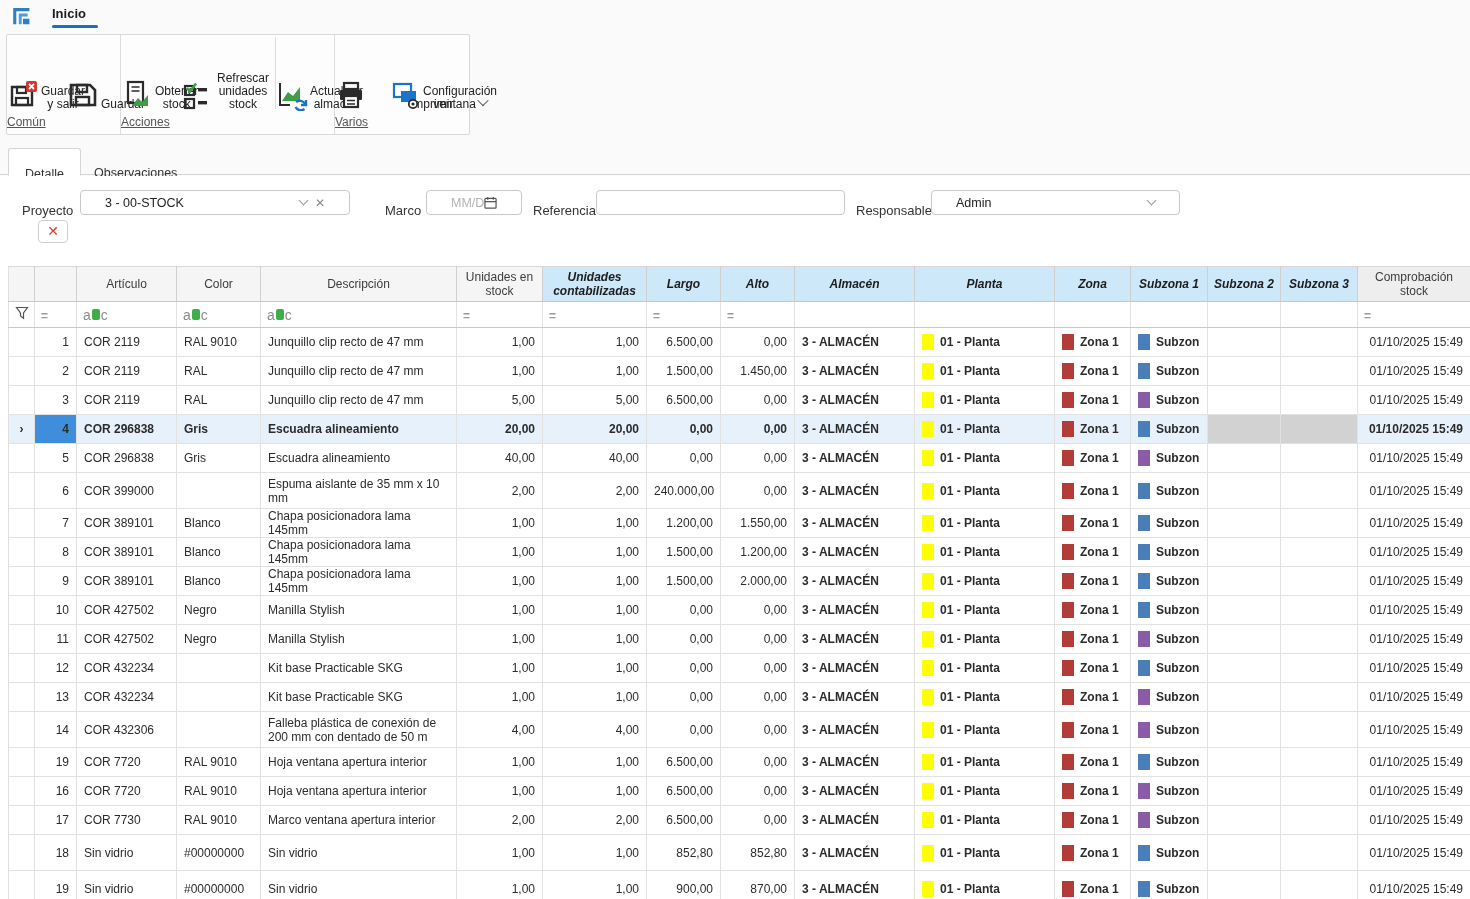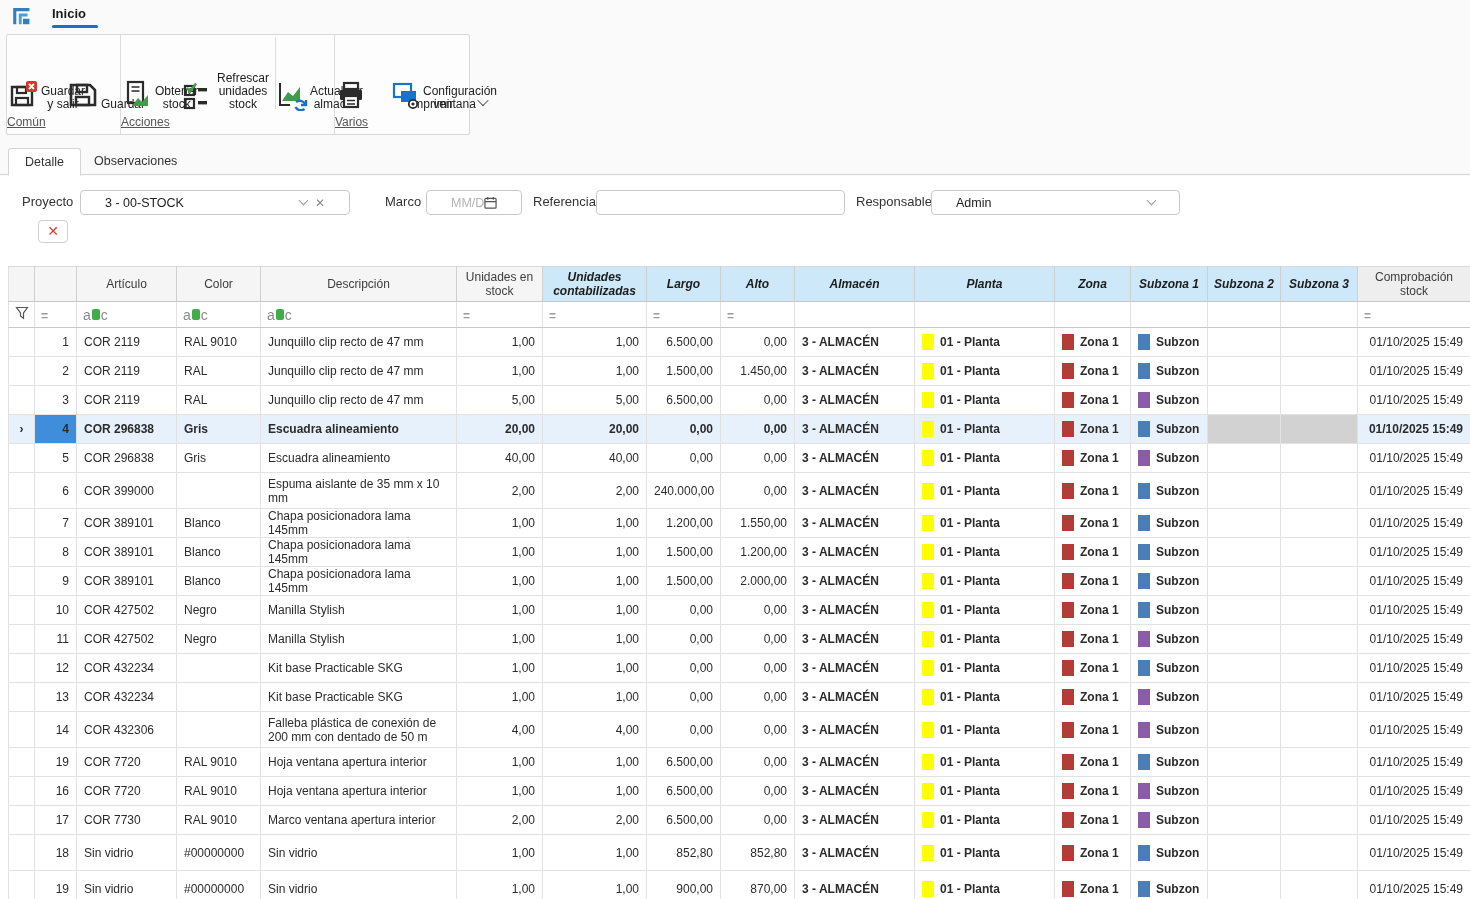--- a/index.html
+++ b/index.html
@@ -21,29 +21,29 @@
   .rbtn{display:flex;flex-direction:row;align-items:flex-end;padding-top:7px;cursor:pointer;}
   .rbtn svg{flex:0 0 auto;}
   .rlabel{font-size:12px;line-height:13px;text-align:center;color:#222;margin-top:4px;padding:0 2px;}
   .rsep{width:1px;background:#dcdcdc;margin:2px 0;}
   .gname{height:23px;font-size:12px;color:#555;text-align:left;line-height:22px;text-decoration:underline;}
   .chev-sm{display:inline-block;width:8px;height:8px;border-right:1.5px solid #555;border-bottom:1.5px solid #555;
     transform:rotate(45deg) translate(-1px,-1px);margin-left:3px;vertical-align:2px;}
 
   
   .tabstrip{position:absolute;left:0;top:148px;width:1470px;height:27px;border-bottom:1px solid #d5d5d5;background:#fafafa;}
-  .tab{position:absolute;top:0;height:27px;line-height:26px;font-size:12.5px;padding:0 16px;color:#333;cursor:pointer;}
+  .tab{position:absolute;top:0;height:27px;line-height:26px;font-size:12.5px;padding:12px 16px;color:#333;cursor:pointer;}
   .tab.active{left:8px;background:#fff;border:1px solid #d5d5d5;border-bottom:1px solid #fff;
     border-radius:3px 3px 0 0;font-weight:400;height:28px;}
   .tab.inactive{left:78px;}
   .content{position:absolute;left:0;top:176px;width:1470px;height:723px;background:#fff;}
 
   
   .form-row{position:absolute;left:0;top:190px;height:26px;width:1470px;font-size:13px;color:#333;}
-  .flabel{position:absolute;top:4px;}
+  .flabel{position:absolute;top:13px;}
   .fbox{position:absolute;top:0;height:25px;background:#fff;border:1px solid #c9c9c9;border-radius:4px;
     font-size:12.5px;color:#222;display:flex;align-items:center;padding:0 24px;cursor:text;}
   .fbox .val{flex:1;white-space:nowrap;overflow:hidden;}
   .fbox .ph{color:#b3b3b3;}
   .icon-gray{color:#8a8a8a;font-size:12px;cursor:pointer;margin-left:8px;flex:0 0 auto;}
   .chev-dn{display:inline-block;width:7px;height:7px;border-right:1.4px solid #999;border-bottom:1.4px solid #999;
     transform:rotate(45deg);margin-left:8px;margin-top:-4px;flex:0 0 auto;cursor:pointer;}
   .xbtn-red{position:absolute;left:38px;top:220px;width:30px;height:23px;border:1px solid #cfcfcf;border-radius:4px;
     background:#fff;color:#d9432c;font-size:14px;font-weight:700;text-align:center;line-height:21px;cursor:pointer;}
 

